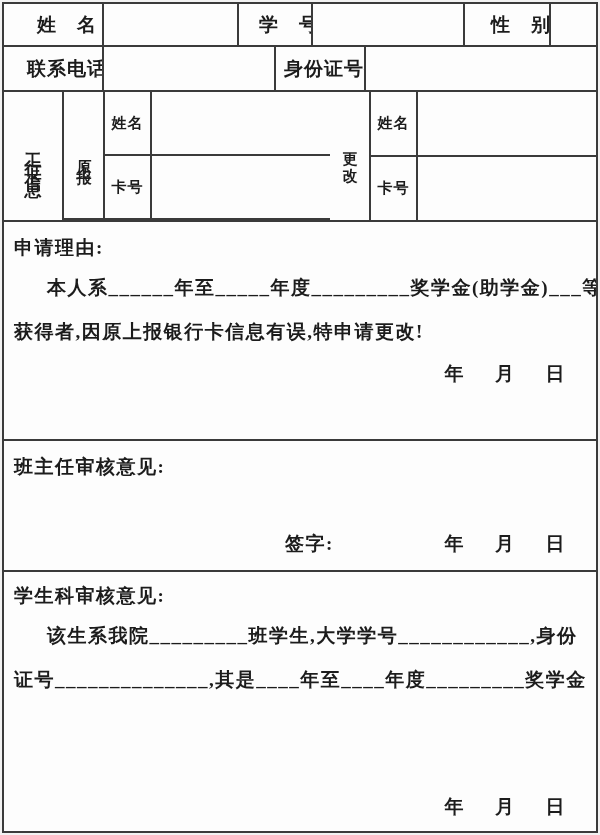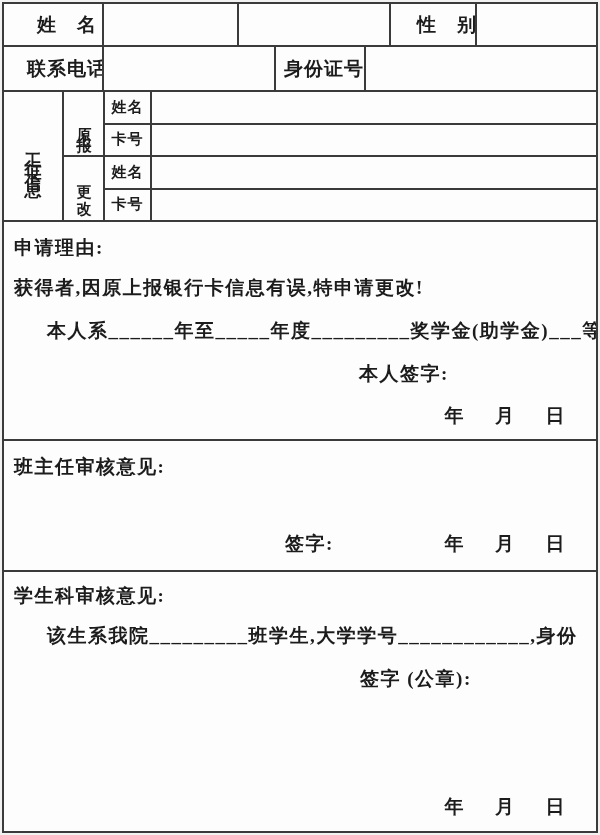--- a/index.html
+++ b/index.html
@@ -45,21 +45,21 @@
   .bank{display:flex;height:130px;border-bottom:2px solid var(--bc);}
   .v-label{
     display:flex;align-items:center;justify-content:center;
     writing-mode:vertical-lr;text-orientation:upright;
     line-height:1;white-space:nowrap;
   }
   .bank-main{
     width:60px;border-right:2px solid var(--bc);
     font-size:17px;letter-spacing:7px;
   }
-  .bank-body{flex:1;display:flex;flex-direction:column;text-align:right;}
+  .bank-body{flex:1;display:flex;flex-direction:row;text-align:right;}
   .bank-half{flex:1;display:flex;}
   .bank-half.first{border-bottom:2px solid var(--bc);}
   .bank-group{
     width:41px;border-right:2px solid var(--bc);
     font-size:15px;letter-spacing:5px;
   }
   .bank-group.spread{letter-spacing:15px;}
   .bank-rows{flex:1;display:flex;flex-direction:column;}
   .bank-row{flex:1;display:flex;}
   .bank-row.first{border-bottom:2px solid var(--bc);}
@@ -101,20 +101,21 @@
   .affairs-date{margin-top:auto;margin-bottom:8px;height:36px;}
 </style>
 </head>
 <body>
 
 <div class="sheet">
 
   <div class="grid-row row-a">
     <div class="cell w-label1">姓　名</div>
     <div class="cell value w-val1"></div>
+    <div class="cell w-label2">学　号</div>
     <div class="cell value w-val2"></div>
     <div class="cell w-label3">性　别</div>
     <div class="cell value w-val3"></div>
   </div>
 
   <div class="grid-row row-b">
     <div class="cell w-label1">联系电话</div>
     <div class="cell value w-valb1"></div>
     <div class="cell w-labelb2">身份证号码</div>
     <div class="cell value w-valb2"></div>
@@ -147,23 +148,22 @@
             <div class="bank-field-label">卡号</div>
             <div class="bank-field-value"></div>
           </div>
         </div>
       </div>
     </div>
   </div>
 
   <div class="section sec-reason">
     <div class="sec-title">申请理由:</div>
+    <div class="body-line indent">本人系______年至_____年度_________奖学金(助学金)___等</div>
     <div class="body-line h43">获得者,因原上报银行卡信息有误,特申请更改!</div>
-    <div class="body-line indent">本人系______年至_____年度_________奖学金(助学金)___等</div>
-    <div class="sign-line reason-pos">本人签字:</div>
     <div class="date-line">
       <span>年</span>
       <span>月</span>
       <span>日</span>
     </div>
   </div>
 
   <div class="section sec-teacher">
     <div class="sec-title">班主任审核意见:</div>
     <div class="bottom-flex">
@@ -172,21 +172,21 @@
         <span>年</span>
         <span>月</span>
         <span>日</span>
       </span>
     </div>
   </div>
 
   <div class="section sec-affairs">
     <div class="sec-title">学生科审核意见:</div>
     <div class="body-line indent">该生系我院_________班学生,大学学号____________,身份</div>
-    <div class="sign-line affairs-pos">签字 (公章):</div>
+    <div class="body-line">证号______________,其是____年至____年度_________奖学金</div>
     <div class="date-line affairs-date">
       <span>年</span>
       <span>月</span>
       <span>日</span>
     </div>
   </div>
 
 </div>
 
 </body></html>

